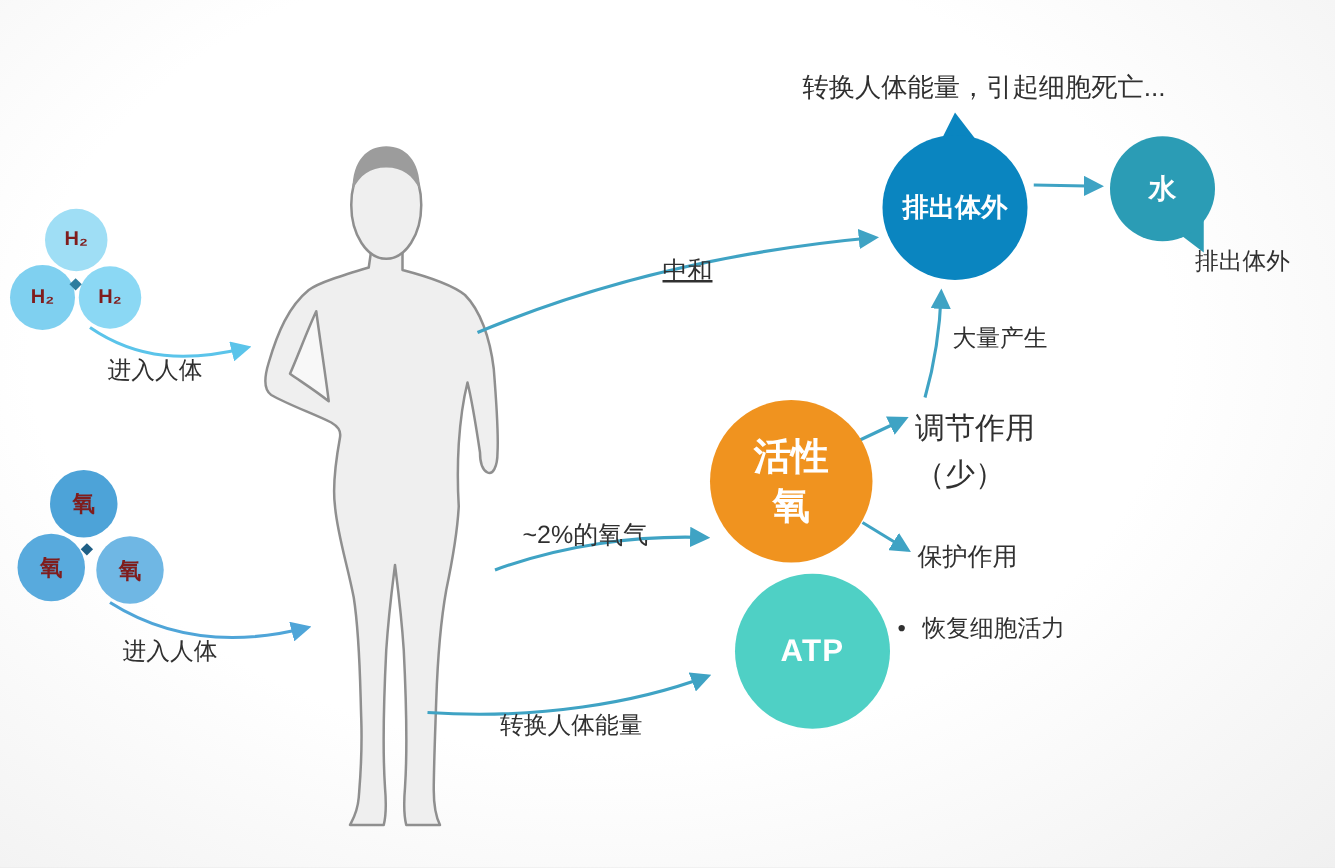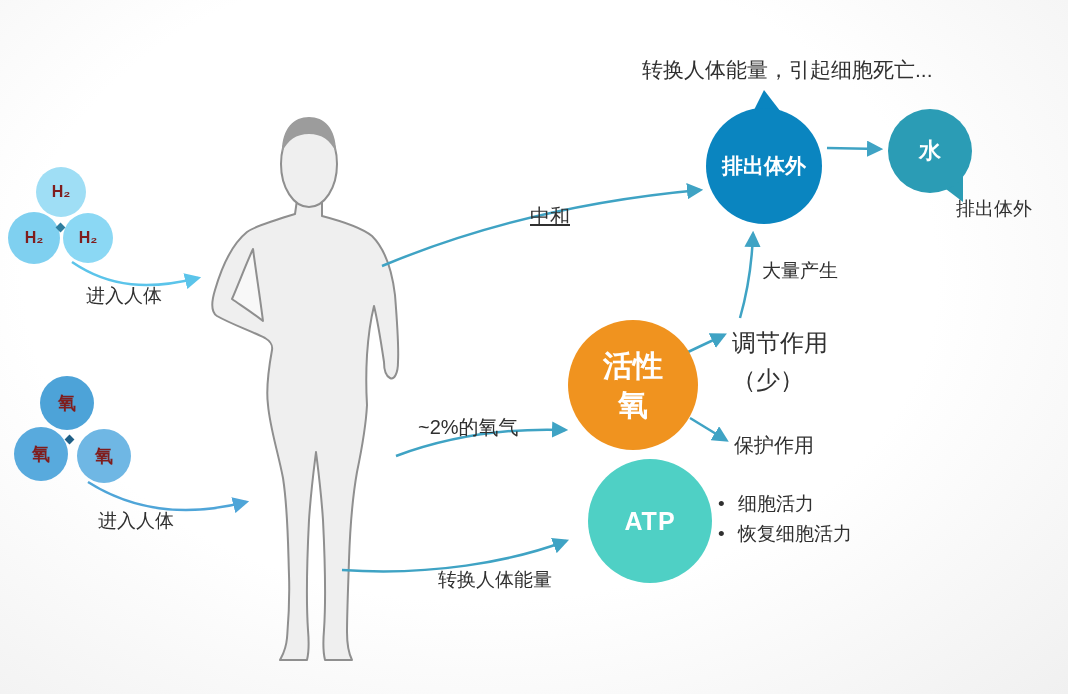--- a/index.html
+++ b/index.html
@@ -48,21 +48,21 @@
   
   #lbl-enter-top{left:86px;top:283px;font-size:19px;}
   #lbl-enter-bottom{left:98px;top:508px;font-size:19px;}
   #lbl-damage{left:642px;top:56px;font-size:21px;}
   #lbl-neutralize{left:530px;top:203px;font-size:20px;text-decoration:underline;}
   #lbl-excrete{left:956px;top:196px;font-size:19px;}
   #lbl-mass{left:762px;top:258px;font-size:19px;}
   #lbl-regulate{left:732px;top:324px;font-size:24px;line-height:1.55;white-space:normal;width:150px;}
   #lbl-protect{left:734px;top:432px;font-size:20px;}
   #lbl-oxygen-pct{left:400px;top:414px;font-size:20px;margin-left:18px;}
-  #lbl-convert{left:400px;top:567px;font-size:19px;margin-left:38px;}
+  #lbl-convert{left:400px;top:567px;font-size:19px;}
   
   .atp-effects{position:absolute;left:716px;top:489px;z-index:4;}
   .atp-effects .item{
     position:relative;color:#303030;font-size:19px;line-height:30px;padding-left:22px;white-space:nowrap;
   }
   .atp-effects .item::before{
     content:"\2022";position:absolute;left:2px;top:0;color:#303030;
   }
 </style>
 </head>
@@ -170,17 +170,16 @@
   <div class="lbl" id="lbl-mass">大量产生</div>
   <div class="lbl" id="lbl-regulate">
     <div>调节作用</div>
     <div>（少）</div>
   </div>
   <div class="lbl" id="lbl-protect">保护作用</div>
   <div class="lbl" id="lbl-oxygen-pct">~2%的氧气</div>
   <div class="lbl" id="lbl-convert">转换人体能量</div>
 
   <div class="atp-effects">
-    <div class="item">细胞活力</div>
     <div class="item">恢复细胞活力</div>
   </div>
 
 </div>
 
 </body></html>

